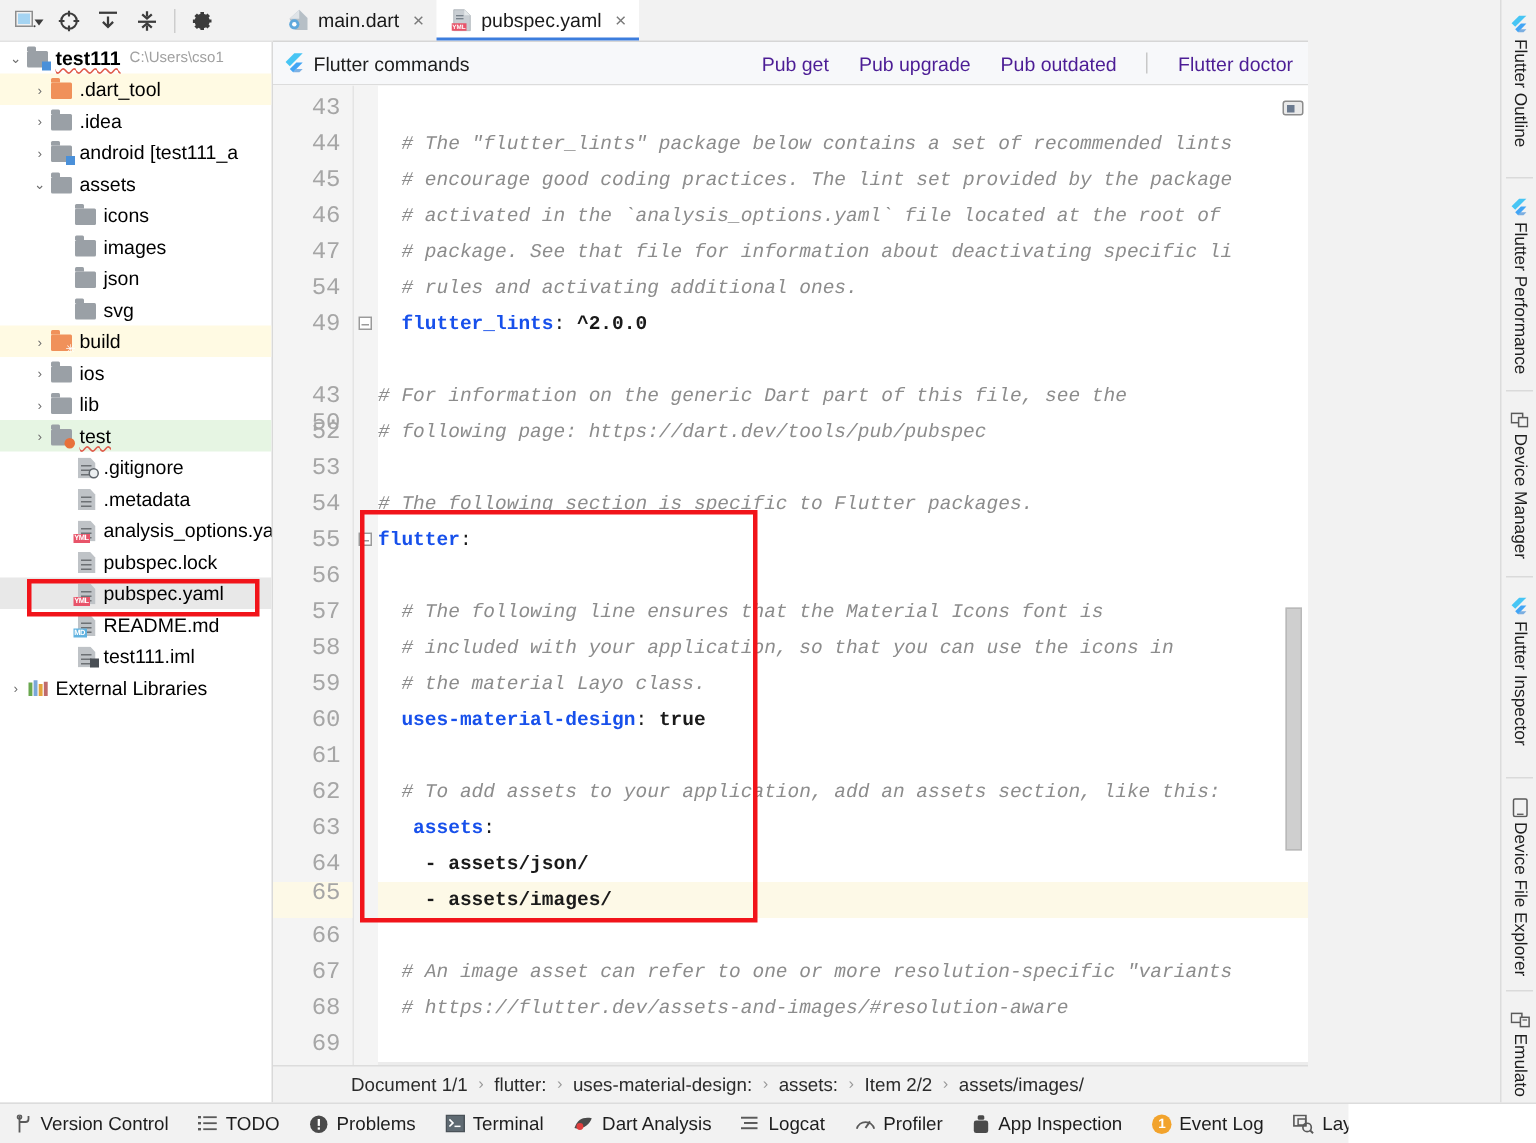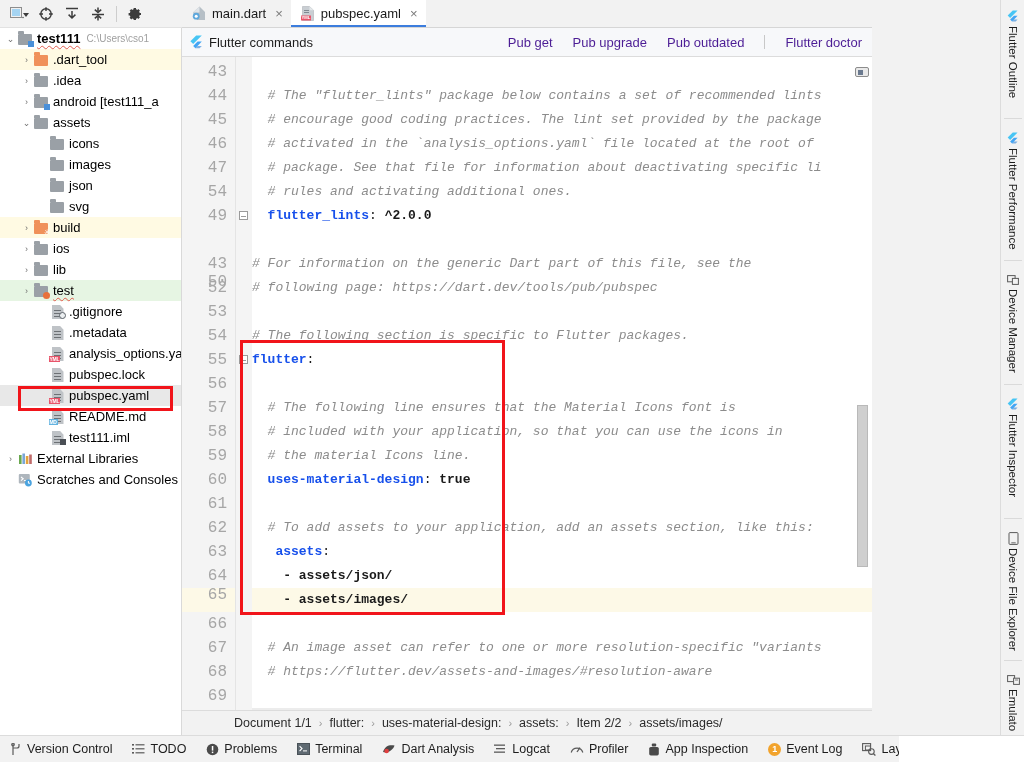--- a/index.html
+++ b/index.html
@@ -621,35 +621,20 @@
           <span style="display: inline-block; width: 15px; height: 14px;">
             <svg width="15" height="14" viewBox="0 0 15 14">
               <rect x="1" y="3" width="2.6" height="9" fill="#6aa84f"></rect>
               <rect x="4.4" y="1.5" width="2.6" height="10.5" fill="#7aa7d8"></rect>
               <rect x="7.8" y="4" width="2.6" height="8" fill="#e3a33c"></rect>
               <rect x="11.2" y="2.5" width="2.6" height="9.5" fill="#c06a6a"></rect>
             </svg>
           </span>
         </span>
         <span class="tlabel">External Libraries</span>
-      </div>
-      <div class="trow" style="padding-left: 4px;">
-        <span class="arrow"></span>
-        <span class="ficon">
-          <span style="display: inline-block; width: 15px; height: 14px;">
-            <svg width="15" height="14" viewBox="0 0 15 14">
-              <rect x="0.8" y="1" width="11" height="9.5" rx="1" fill="#aeb6bd"></rect>
-              <path d="M3 4 L5.2 5.8 L3 7.6" stroke="#fff" stroke-width="1.1" fill="none"></path>
-              <rect x="6" y="7" width="3.6" height="1" fill="#fff"></rect>
-              <circle cx="10.4" cy="10" r="3.4" fill="#4aa3df"></circle>
-              <path d="M10.4 8 v2.2 h1.6" stroke="#fff" stroke-width="1" fill="none"></path>
-            </svg>
-          </span>
-        </span>
-        <span class="tlabel">Scratches and Consoles</span>
       </div>
     </div>
 
   <div id="editor">
     <div id="gutter">
         <div class="lnum" style="top: 3px;">43</div>
         <div class="lnum" style="top: 27px;">44</div>
         <div class="lnum" style="top: 51px;">45</div>
         <div class="lnum" style="top: 75px;">46</div>
         <div class="lnum" style="top: 99px;">47</div>
@@ -692,21 +677,21 @@
         <div class="cline" style="top: 147px;"><span class="key">  flutter_lints</span><span class="punct">:</span><span class="val"> ^2.0.0</span></div>
         <div class="cline" style="top: 171px;"><span></span></div>
         <div class="cline" style="top: 195px;"><span class="cm"># For information on the generic Dart part of this file, see the</span></div>
         <div class="cline" style="top: 219px;"><span class="cm"># following page: https://dart.dev/tools/pub/pubspec</span></div>
         <div class="cline" style="top: 243px;"><span></span></div>
         <div class="cline" style="top: 267px;"><span class="cm"># The following section is specific to Flutter packages.</span></div>
         <div class="cline" style="top: 291px;"><span class="key">flutter</span><span class="punct">:</span><span class="val"></span></div>
         <div class="cline" style="top: 315px;"><span></span></div>
         <div class="cline" style="top: 339px;"><span class="cm">  # The following line ensures that the Material Icons font is</span></div>
         <div class="cline" style="top: 363px;"><span class="cm">  # included with your application, so that you can use the icons in</span></div>
-        <div class="cline" style="top: 387px;"><span class="cm">  # the material Icons line.</span></div>
+        <div class="cline" style="top: 387px;"><span class="cm">  # the material Layo class.</span></div>
         <div class="cline" style="top: 411px;"><span class="key">  uses-material-design</span><span class="punct">:</span><span class="val"> true</span></div>
         <div class="cline" style="top: 435px;"><span></span></div>
         <div class="cline" style="top: 459px;"><span class="cm">  # To add assets to your application, add an assets section, like this:</span></div>
         <div class="cline" style="top: 483px;"><span class="key">   assets</span><span class="punct">:</span><span class="val"></span></div>
         <div class="cline" style="top: 507px;"><span class="val">    - assets/json/</span></div>
         <div class="rowhl" style="top: 531px;"></div>
         <div class="cline" style="top: 531px;"><span class="val">    - assets/images/</span></div>
         <div class="cline" style="top: 555px;"><span></span></div>
         <div class="cline" style="top: 579px;"><span class="cm">  # An image asset can refer to one or more resolution-specific "variants</span></div>
         <div class="cline" style="top: 603px;"><span class="cm">  # https://flutter.dev/assets-and-images/#resolution-aware</span></div>

